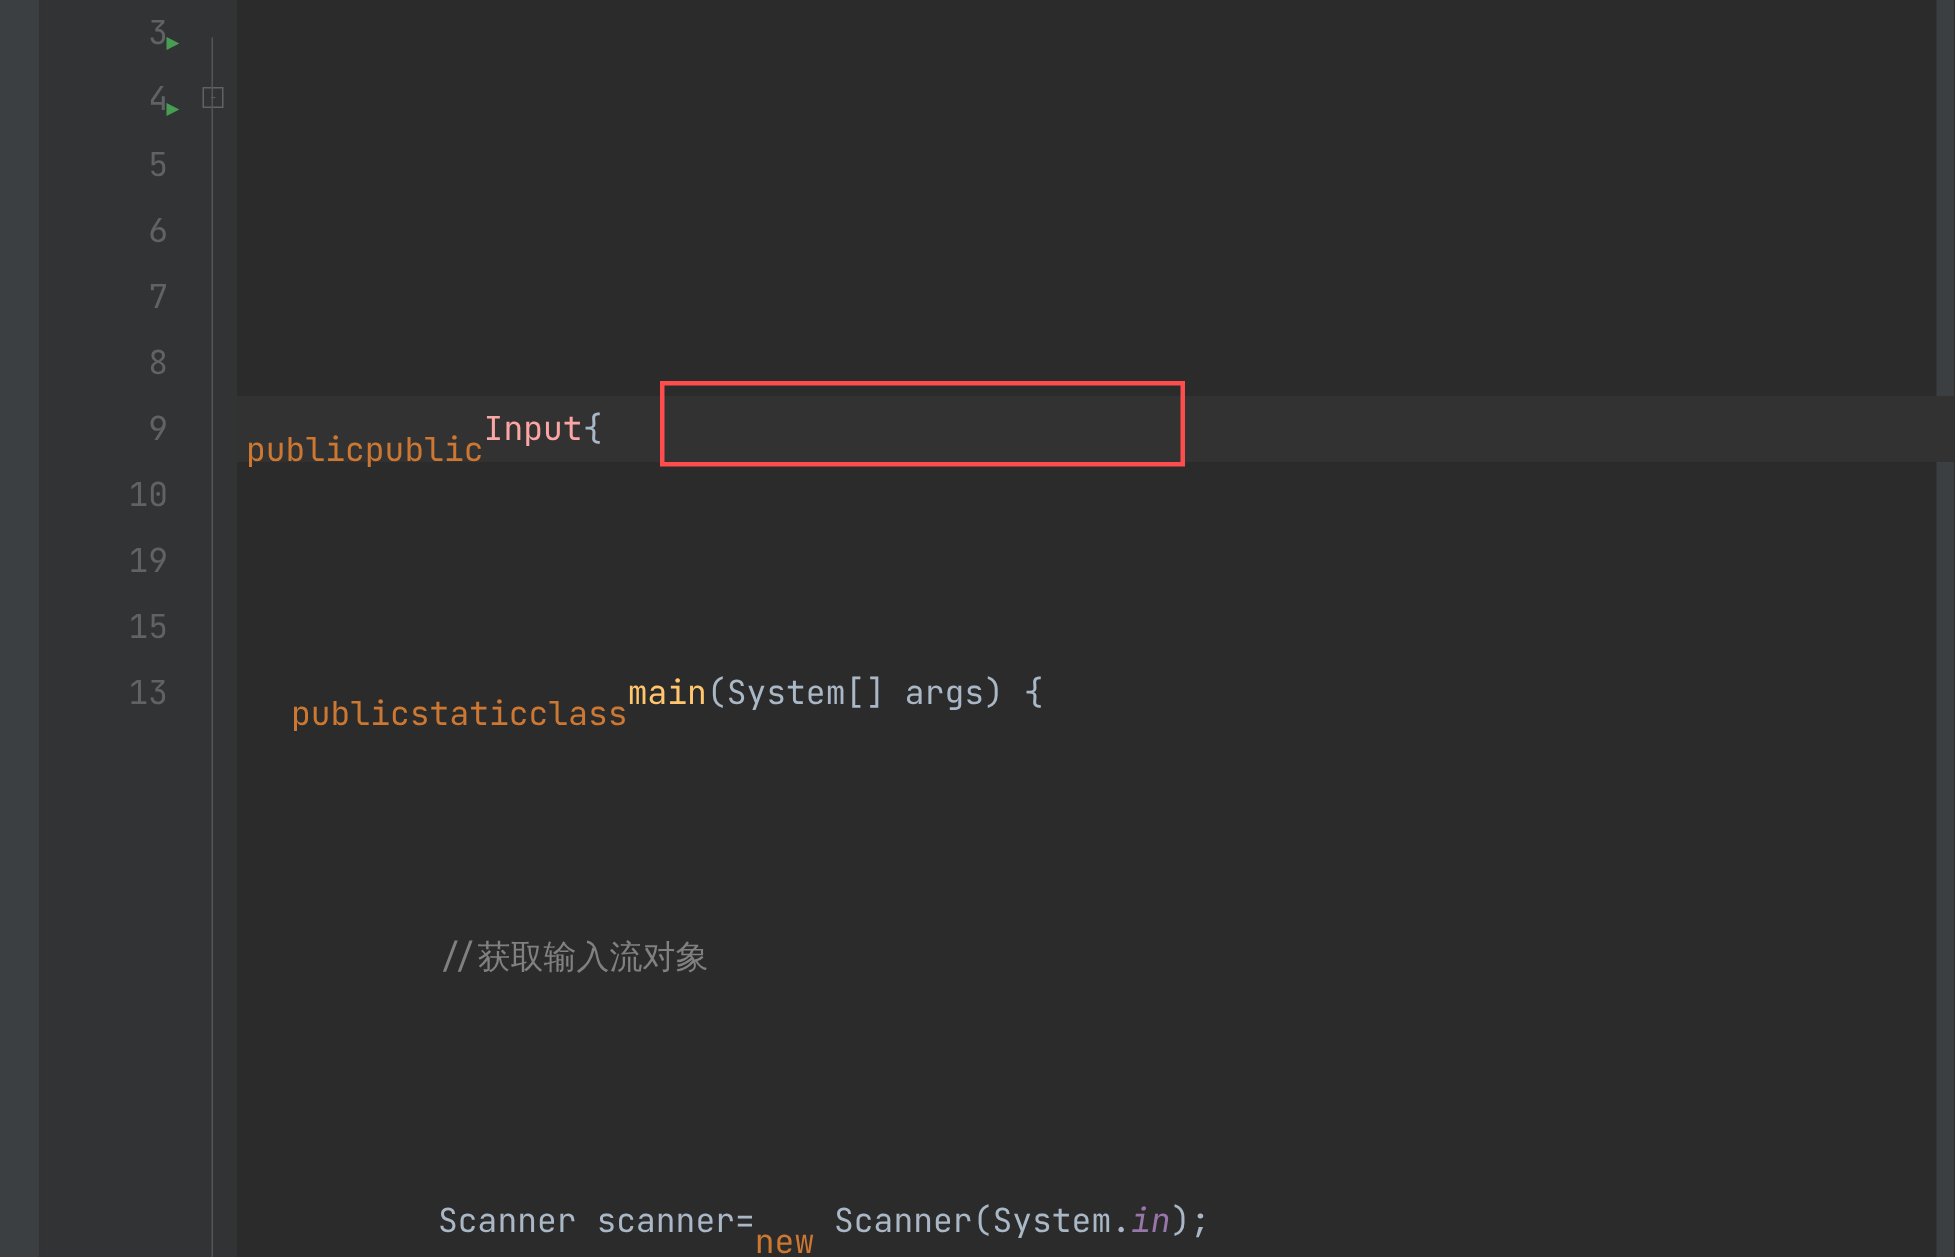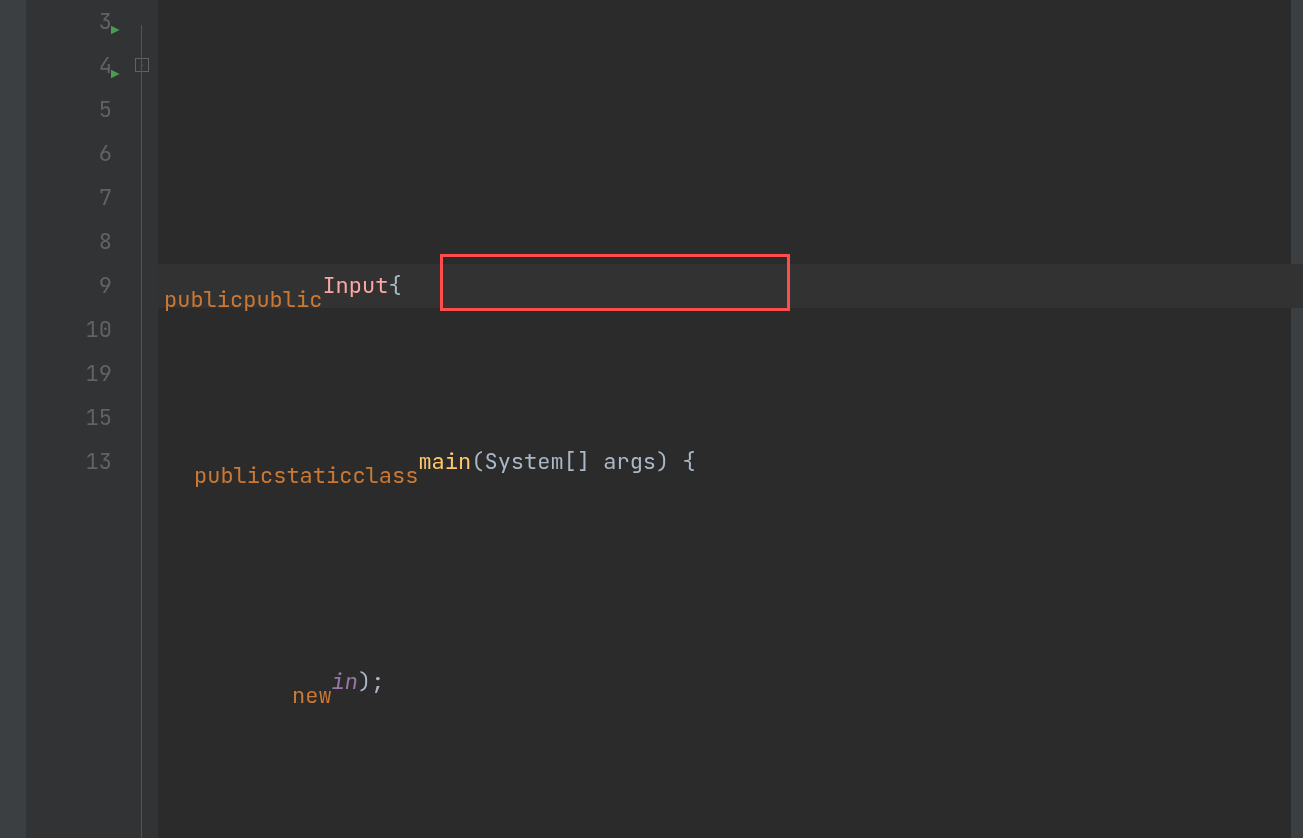--- a/index.html
+++ b/index.html
@@ -56,22 +56,23 @@
   </div>
   <div class="code">
     <div class="scroll-stub"></div>
     <div class="highlight-line"></div>
     <div class="red-box"></div>
 
     <div class="code-line"><span class="kw">public</span> <span class="kw">public</span> <span class="cname">Input</span> <span class="punct">{</span></div>
 
     <div class="code-line indent1"><span class="kw">public</span> <span class="kw">static</span> <span class="kw">class</span> <span class="method">main</span><span class="punct">(System[] args) {</span></div>
 
+    <div class="code-line indent2"><span class="comment">//获取输入流对象</span></div>
 
-    <div class="code-line indent2"><span class="kw">new</span><span class="field">in</span><span class="punct">);</span></div>
+    <div class="code-line indent2"><span class="punct">Scanner scanner=</span><span class="kw">new</span><span class="punct"> Scanner(System.</span><span class="field">in</span><span class="punct">);</span></div>
 
     
 
     
 
     
 
     
 
     

